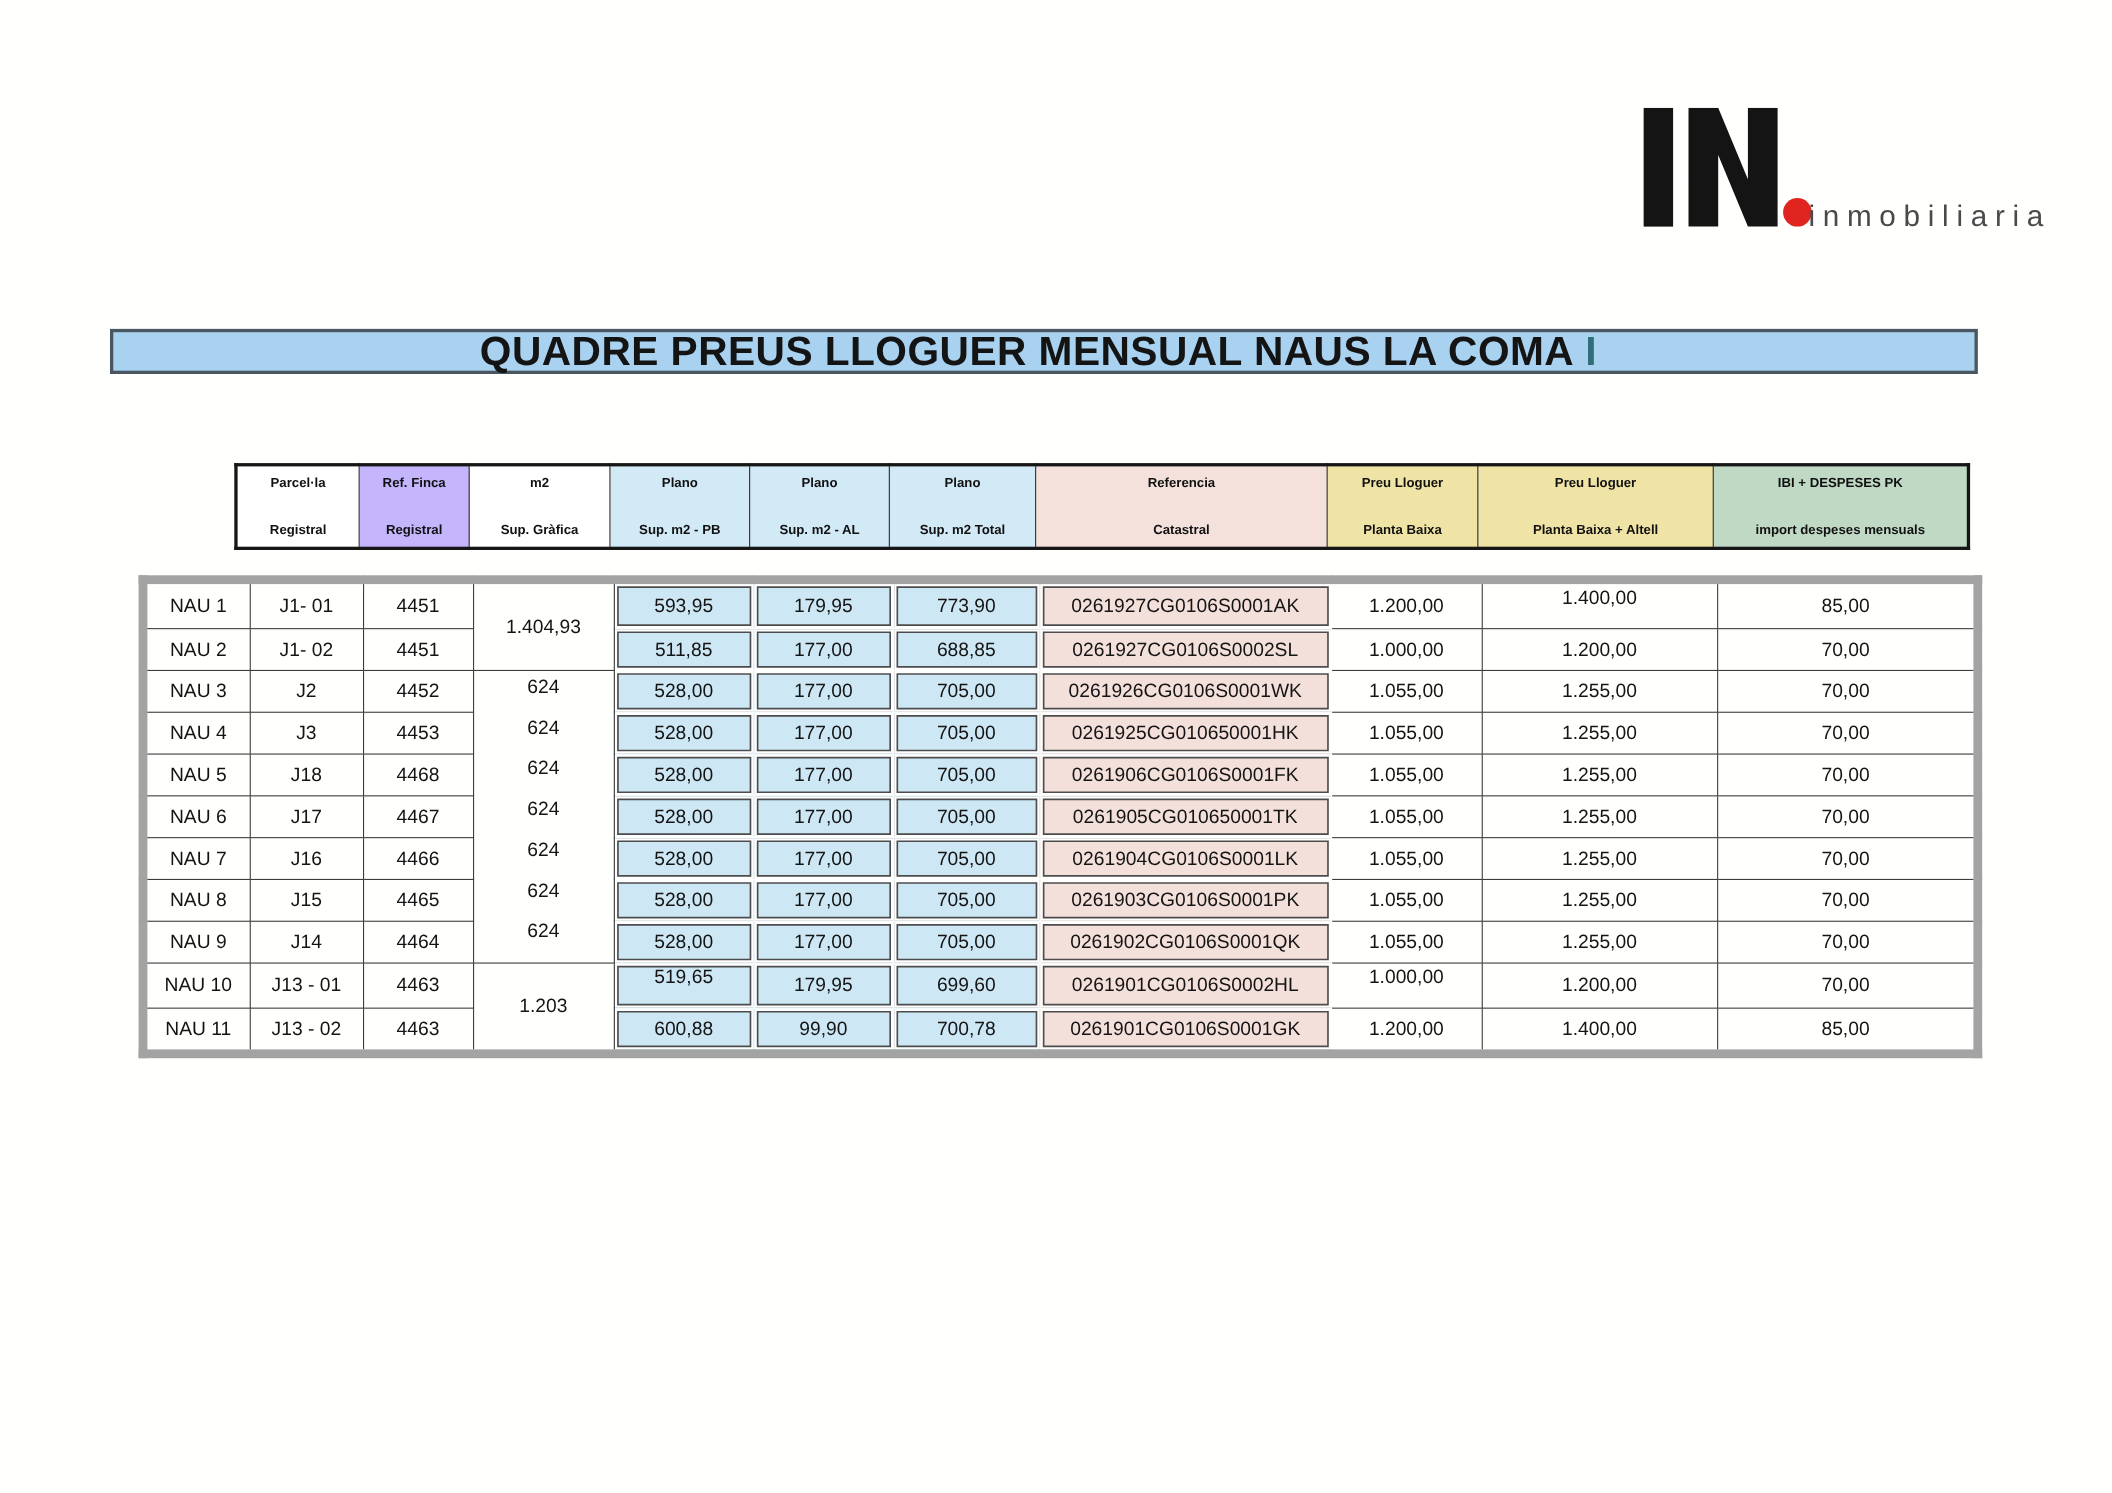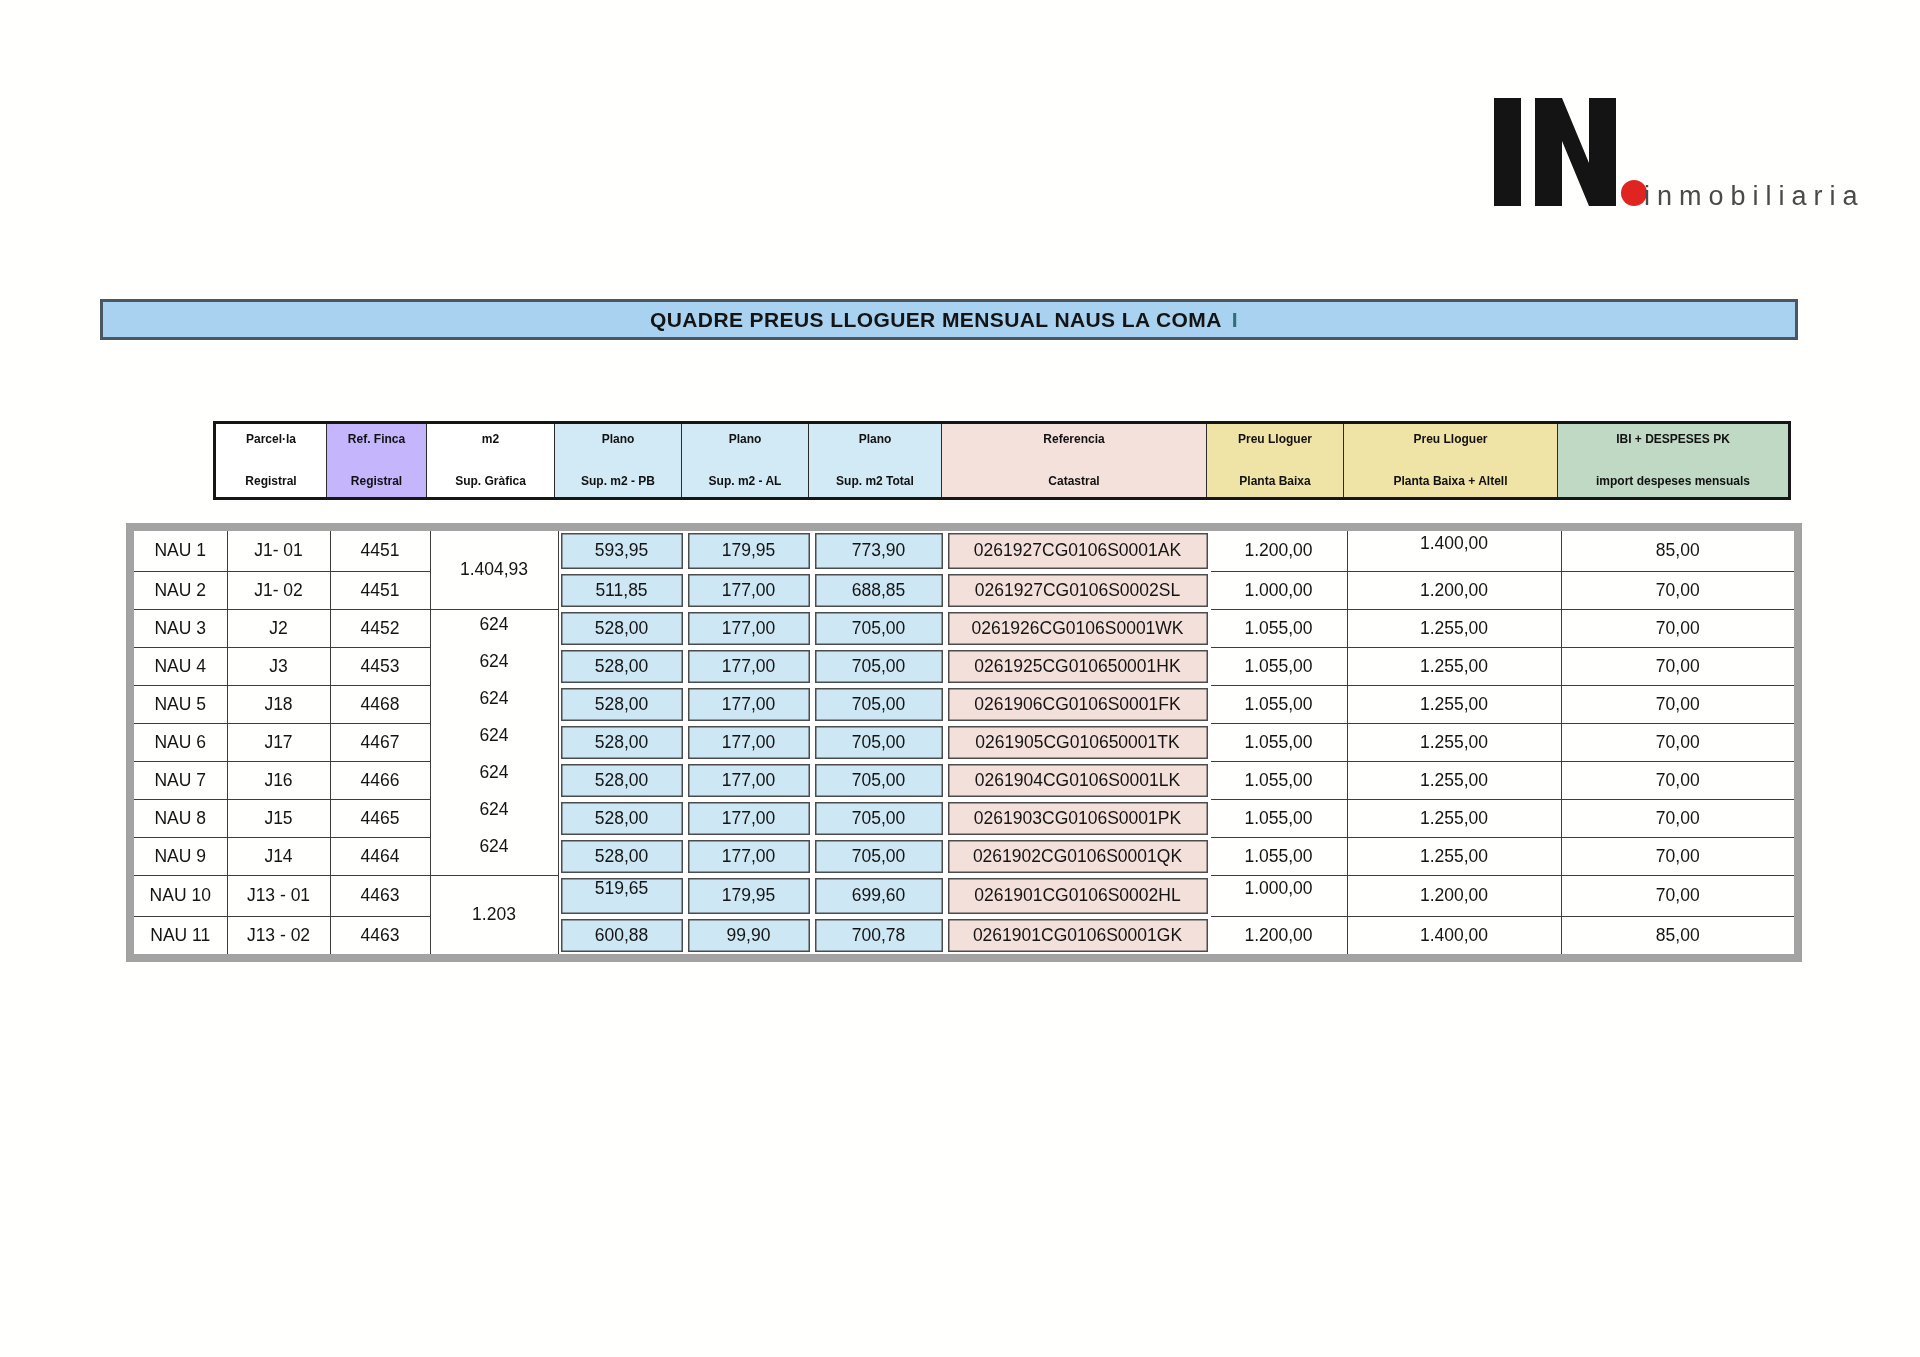--- a/index.html
+++ b/index.html
@@ -10,21 +10,21 @@
   .logo{position:absolute;left:1452px;top:98px;width:360px;height:115px;margin-left:42px;}
   .logo svg{position:absolute;left:0;top:0;}
   .logo-sub{position:absolute;left:150px;top:83px;font-size:27px;letter-spacing:7px;
             color:#4a4a4a;font-weight:400;white-space:nowrap;}
   .sr{position:absolute;width:1px;height:1px;overflow:hidden;clip:rect(0 0 0 0);}
 
   
   .title-bar{position:absolute;left:100px;top:299px;width:1698px;height:41px;
              box-sizing:border-box;border:3px solid #4a5660;background:#a9d2f0;
              display:flex;align-items:center;justify-content:center;
-             font-weight:bold;font-size:21px;letter-spacing:.4px;white-space:pre;}
+             font-weight:bold;font-size:37px;letter-spacing:.4px;white-space:pre;}
   .title-sep{color:#2e6f7a;padding:0 10px;}
 
   
   table{border-collapse:collapse;table-layout:fixed;}
   #header-table{position:absolute;left:213px;top:421px;width:1575px;border:3px solid #161616;}
   #header-table th{border:1.5px solid #2b2b2b;height:73px;padding:0;vertical-align:middle;
                    font-weight:bold;font-size:12px;color:#111;}
   .hwrap{display:flex;flex-direction:column;justify-content:space-between;height:56px;padding:0 2px;}
   .hline{line-height:1.15;}
 

